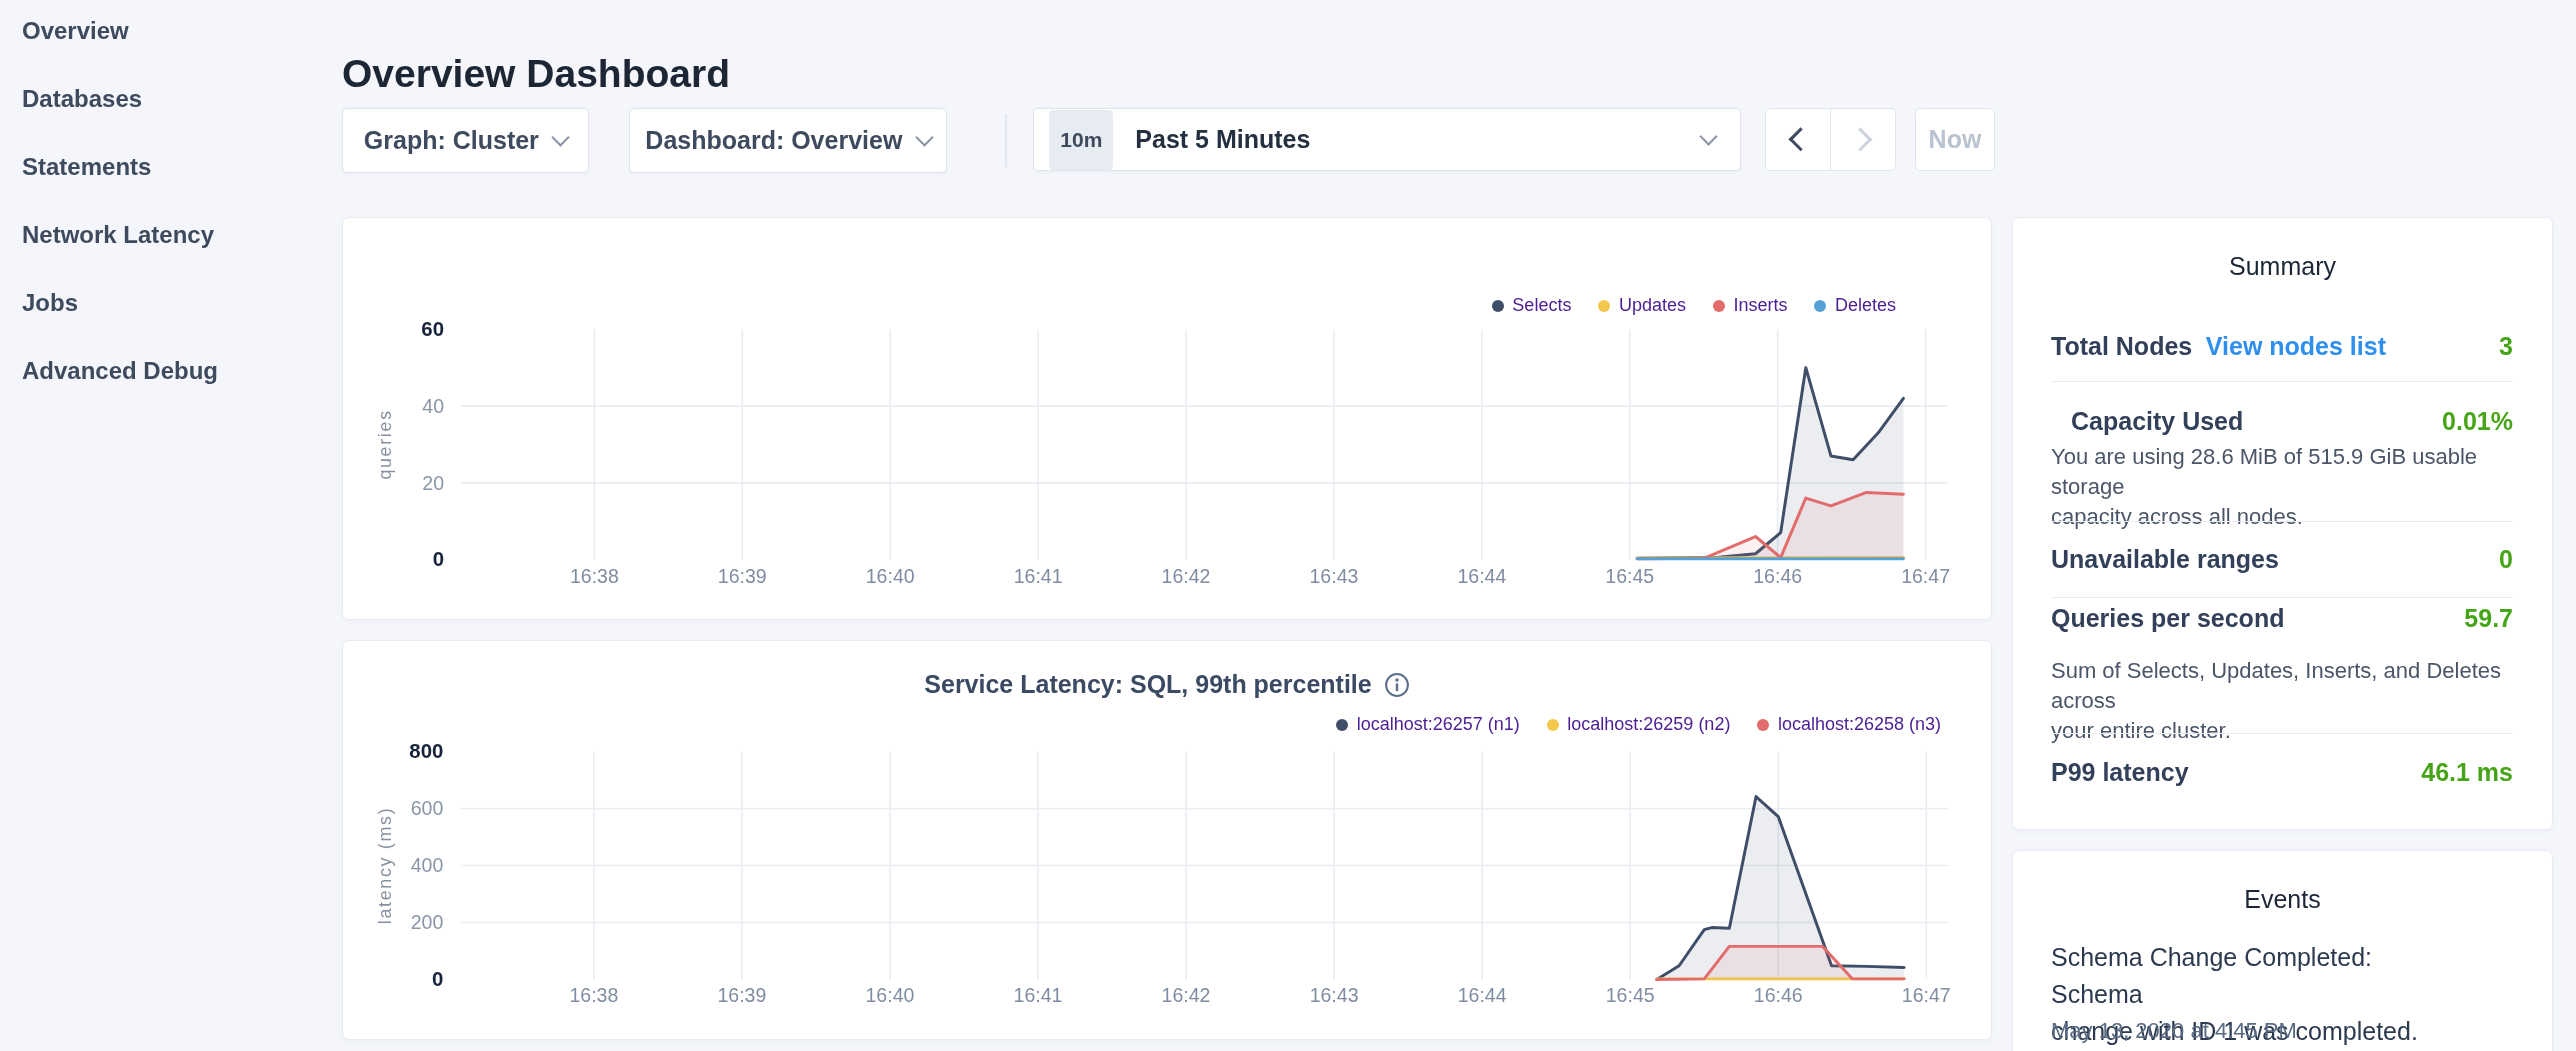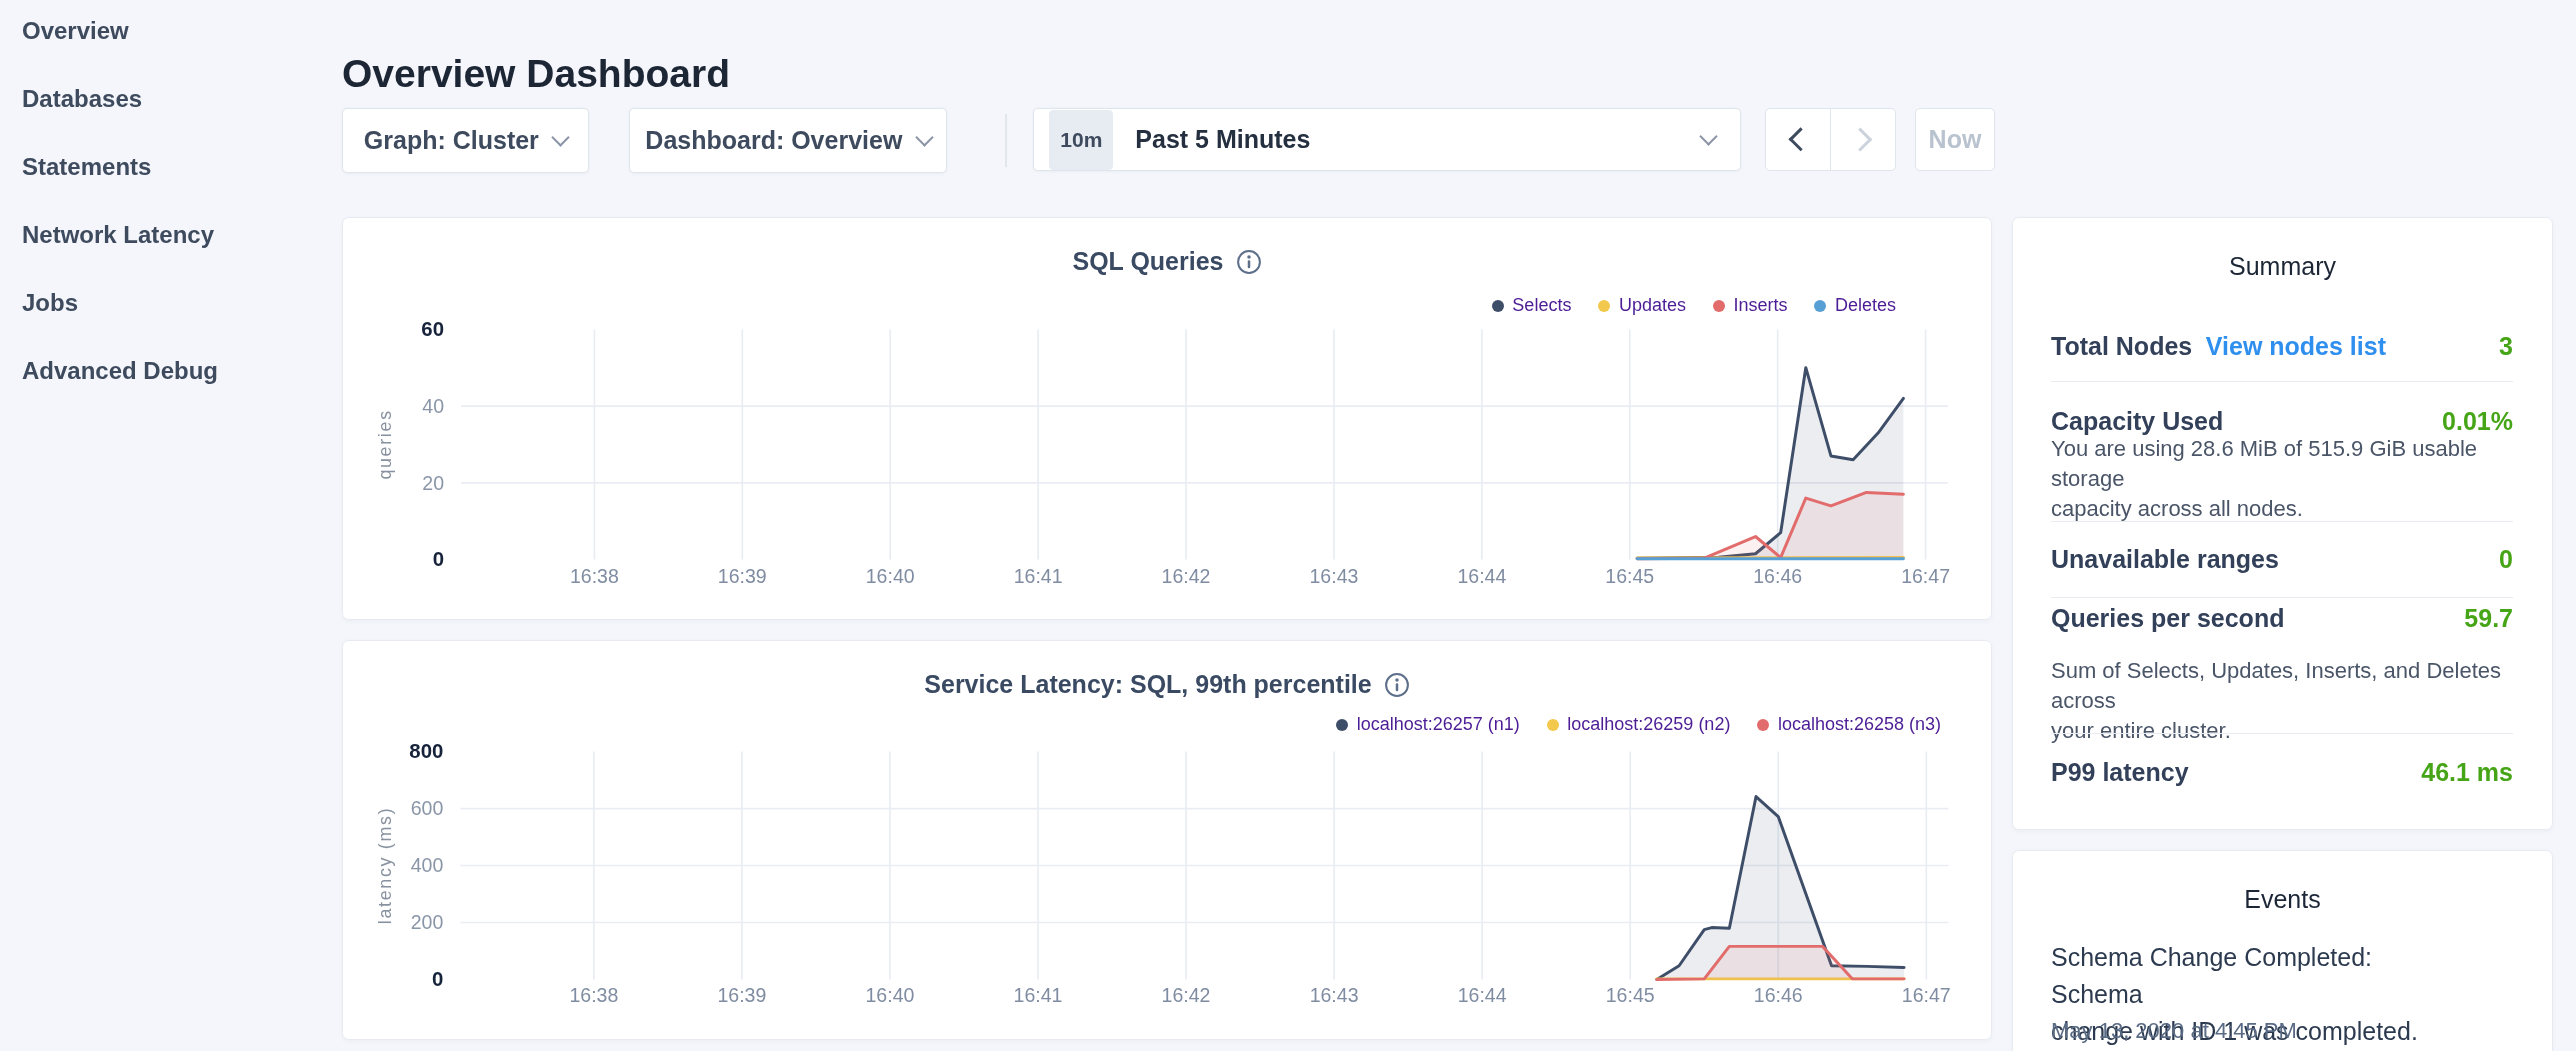--- a/index.html
+++ b/index.html
@@ -105,30 +105,20 @@
 
 <div class="nav-btn" id="btn-prev">
   <span class="chev-left"></span>
 </div>
 <div class="nav-btn" id="btn-next">
   <span class="chev-right"></span>
 </div>
 <div id="btn-now">Now</div>
 
 <section class="card" id="sql-card">
-  <div class="chart-title-row">
-    <span class="js-chart-title">SQL Queries</span>
-    <span class="info-icon">
-      <svg width="26" height="26" viewBox="0 0 31 31">
-        <circle cx="15.5" cy="15.5" r="13" fill="none" stroke="#5d6f8a" stroke-width="2.4"></circle>
-        <circle cx="15.5" cy="9.6" r="2.1" fill="#5d6f8a"></circle>
-        <rect x="14" y="13.4" width="3" height="9.6" rx="1.4" fill="#5d6f8a"></rect>
-      </svg>
-    </span>
-  </div>
   <div class="legend" id="sql-legend">
       <span class="legend-item">
         <span class="legend-dot" style="background: rgb(63, 78, 104);"></span>
         <span>Selects</span>
       </span>
       <span class="legend-item">
         <span class="legend-dot" style="background: rgb(242, 201, 76);"></span>
         <span>Updates</span>
       </span>
       <span class="legend-item">
@@ -242,25 +232,25 @@
 
 <aside class="card" id="summary-card">
   <div class="panel-title">Summary</div>
   <div id="summary-rows">
       <div class="sum-row" style="top: 113px;">
         <span class="sum-label">Total Nodes</span>
         <span class="sum-link">View nodes list</span>
         <span class="sum-value">3</span>
       </div>
       <div class="sum-div" style="top: 163px;"></div>
-      <div class="sum-row" style="top: 188px;">
+      <div class="sum-row" style="top: 188px; margin-left: 20px;">
         <span class="sum-label">Capacity Used</span>
         <span class="sum-value">0.01%</span>
       </div>
-      <div class="sum-desc" style="top: 216px;">You are using 28.6 MiB of 515.9 GiB usable storage
+      <div class="sum-desc" style="top: 224px;">You are using 28.6 MiB of 515.9 GiB usable storage
 capacity across all nodes.</div>
       <div class="sum-div" style="top: 303px;"></div>
       <div class="sum-row" style="top: 326px;">
         <span class="sum-label">Unavailable ranges</span>
         <span class="sum-value">0</span>
       </div>
       <div class="sum-div" style="top: 379px;"></div>
       <div class="sum-row" style="top: 385px; align-items: center;">
         <span class="sum-label">Queries per second</span>
         <span class="sum-value">59.7</span>

